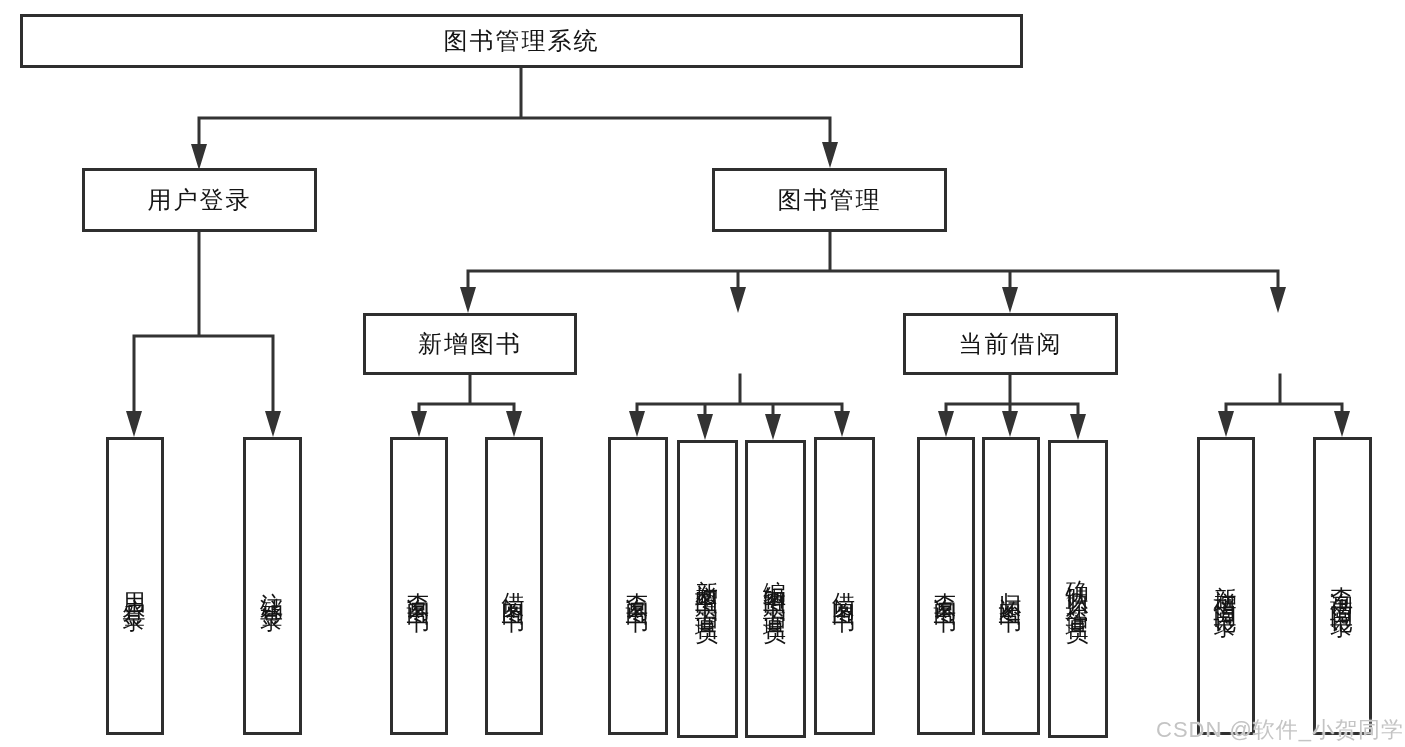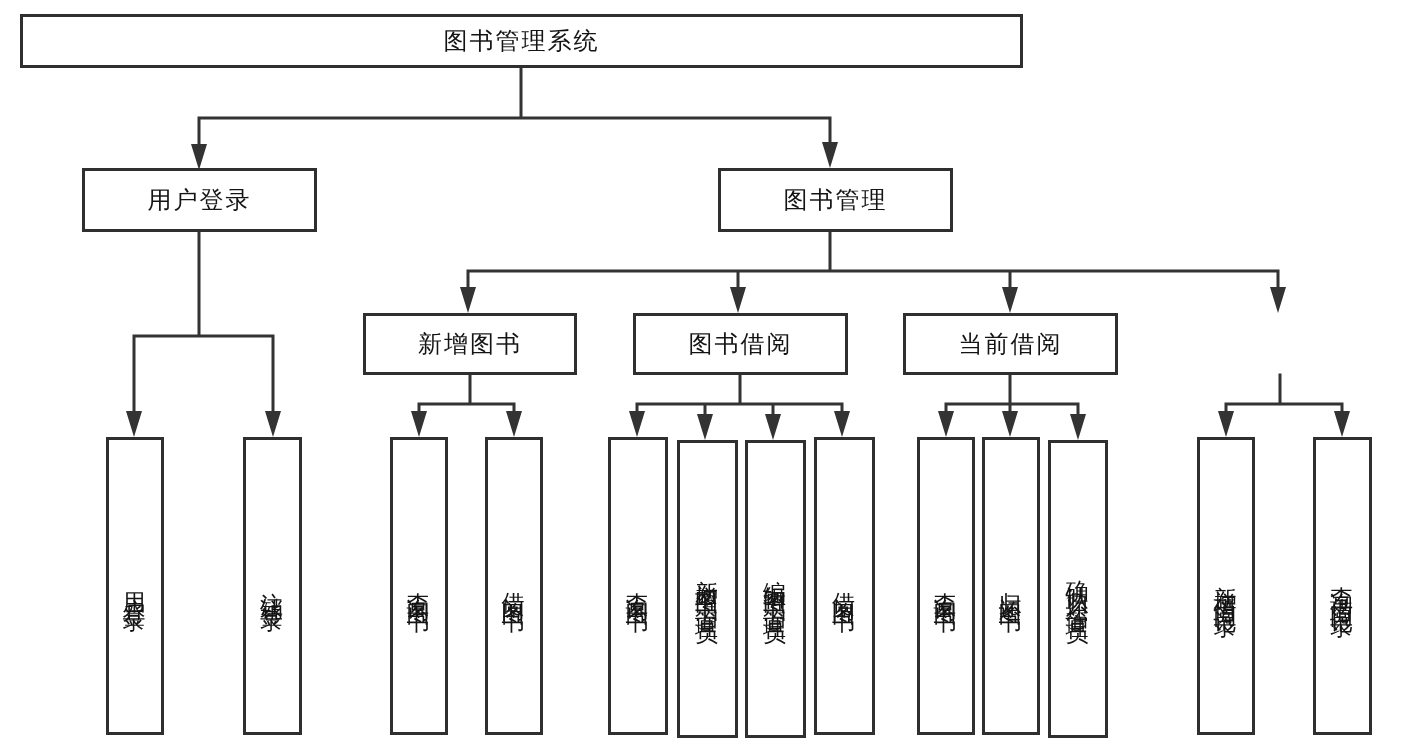--- a/index.html
+++ b/index.html
@@ -36,21 +36,21 @@
     font-size: 23px;
     writing-mode: vertical-rl;
     text-orientation: mixed;
     letter-spacing: 6px;
     white-space: normal;
   }
   
   .n-root   { left: 20px;  top: 14px;  width: 1003px; height: 54px; }
   
   .n-ulogin { left: 82px;  top: 168px; width: 235px; height: 64px; }
-  .n-bmgmt  { left: 712px; top: 168px; width: 235px; height: 64px; margin-left: 6px; }
+  .n-bmgmt  { left: 712px; top: 168px; width: 235px; height: 64px; }
   
   .n-nbook  { left: 363px;  top: 313px; width: 214px; height: 62px; }
   .n-bborrow{ left: 633px;  top: 313px; width: 215px; height: 62px; }
   .n-cborrow{ left: 903px;  top: 313px; width: 215px; height: 62px; text-align: right; }
   .n-brec   { left: 1173px; top: 313px; width: 215px; height: 62px; }
   
   .l1  { left: 106px;  top: 437px; width: 58px; height: 298px; }
   .l2  { left: 243px;  top: 437px; width: 59px; height: 298px; }
   .l3  { left: 390px;  top: 437px; width: 58px; height: 298px; }
   .l4  { left: 485px;  top: 437px; width: 58px; height: 298px; }
@@ -120,23 +120,20 @@
   <div class="node n-ulogin">
     <span>用户登录</span>
   </div>
   <div class="node n-bmgmt">
     <span>图书管理</span>
   </div>
 
   <div class="node n-nbook">
     <span>新增图书</span>
   </div>
-  <div class="node n-bborrow">
-    <span>图书借阅</span>
-  </div>
   <div class="node n-cborrow">
     <span>当前借阅</span>
   </div>
 
   <div class="node vnode l1">
     <span>用户登录</span>
   </div>
   <div class="node vnode l2">
     <span>注销登录</span>
   </div>
@@ -167,14 +164,15 @@
   <div class="node vnode l11">
     <span>确认归还（管理员）</span>
   </div>
   <div class="node vnode l12">
     <span>新增借阅记录</span>
   </div>
   <div class="node vnode l13">
     <span>查询借阅记录</span>
   </div>
 
+  <div class="watermark">CSDN @软件_小贺同学</div>
 
 </div>
 
 </body></html>

